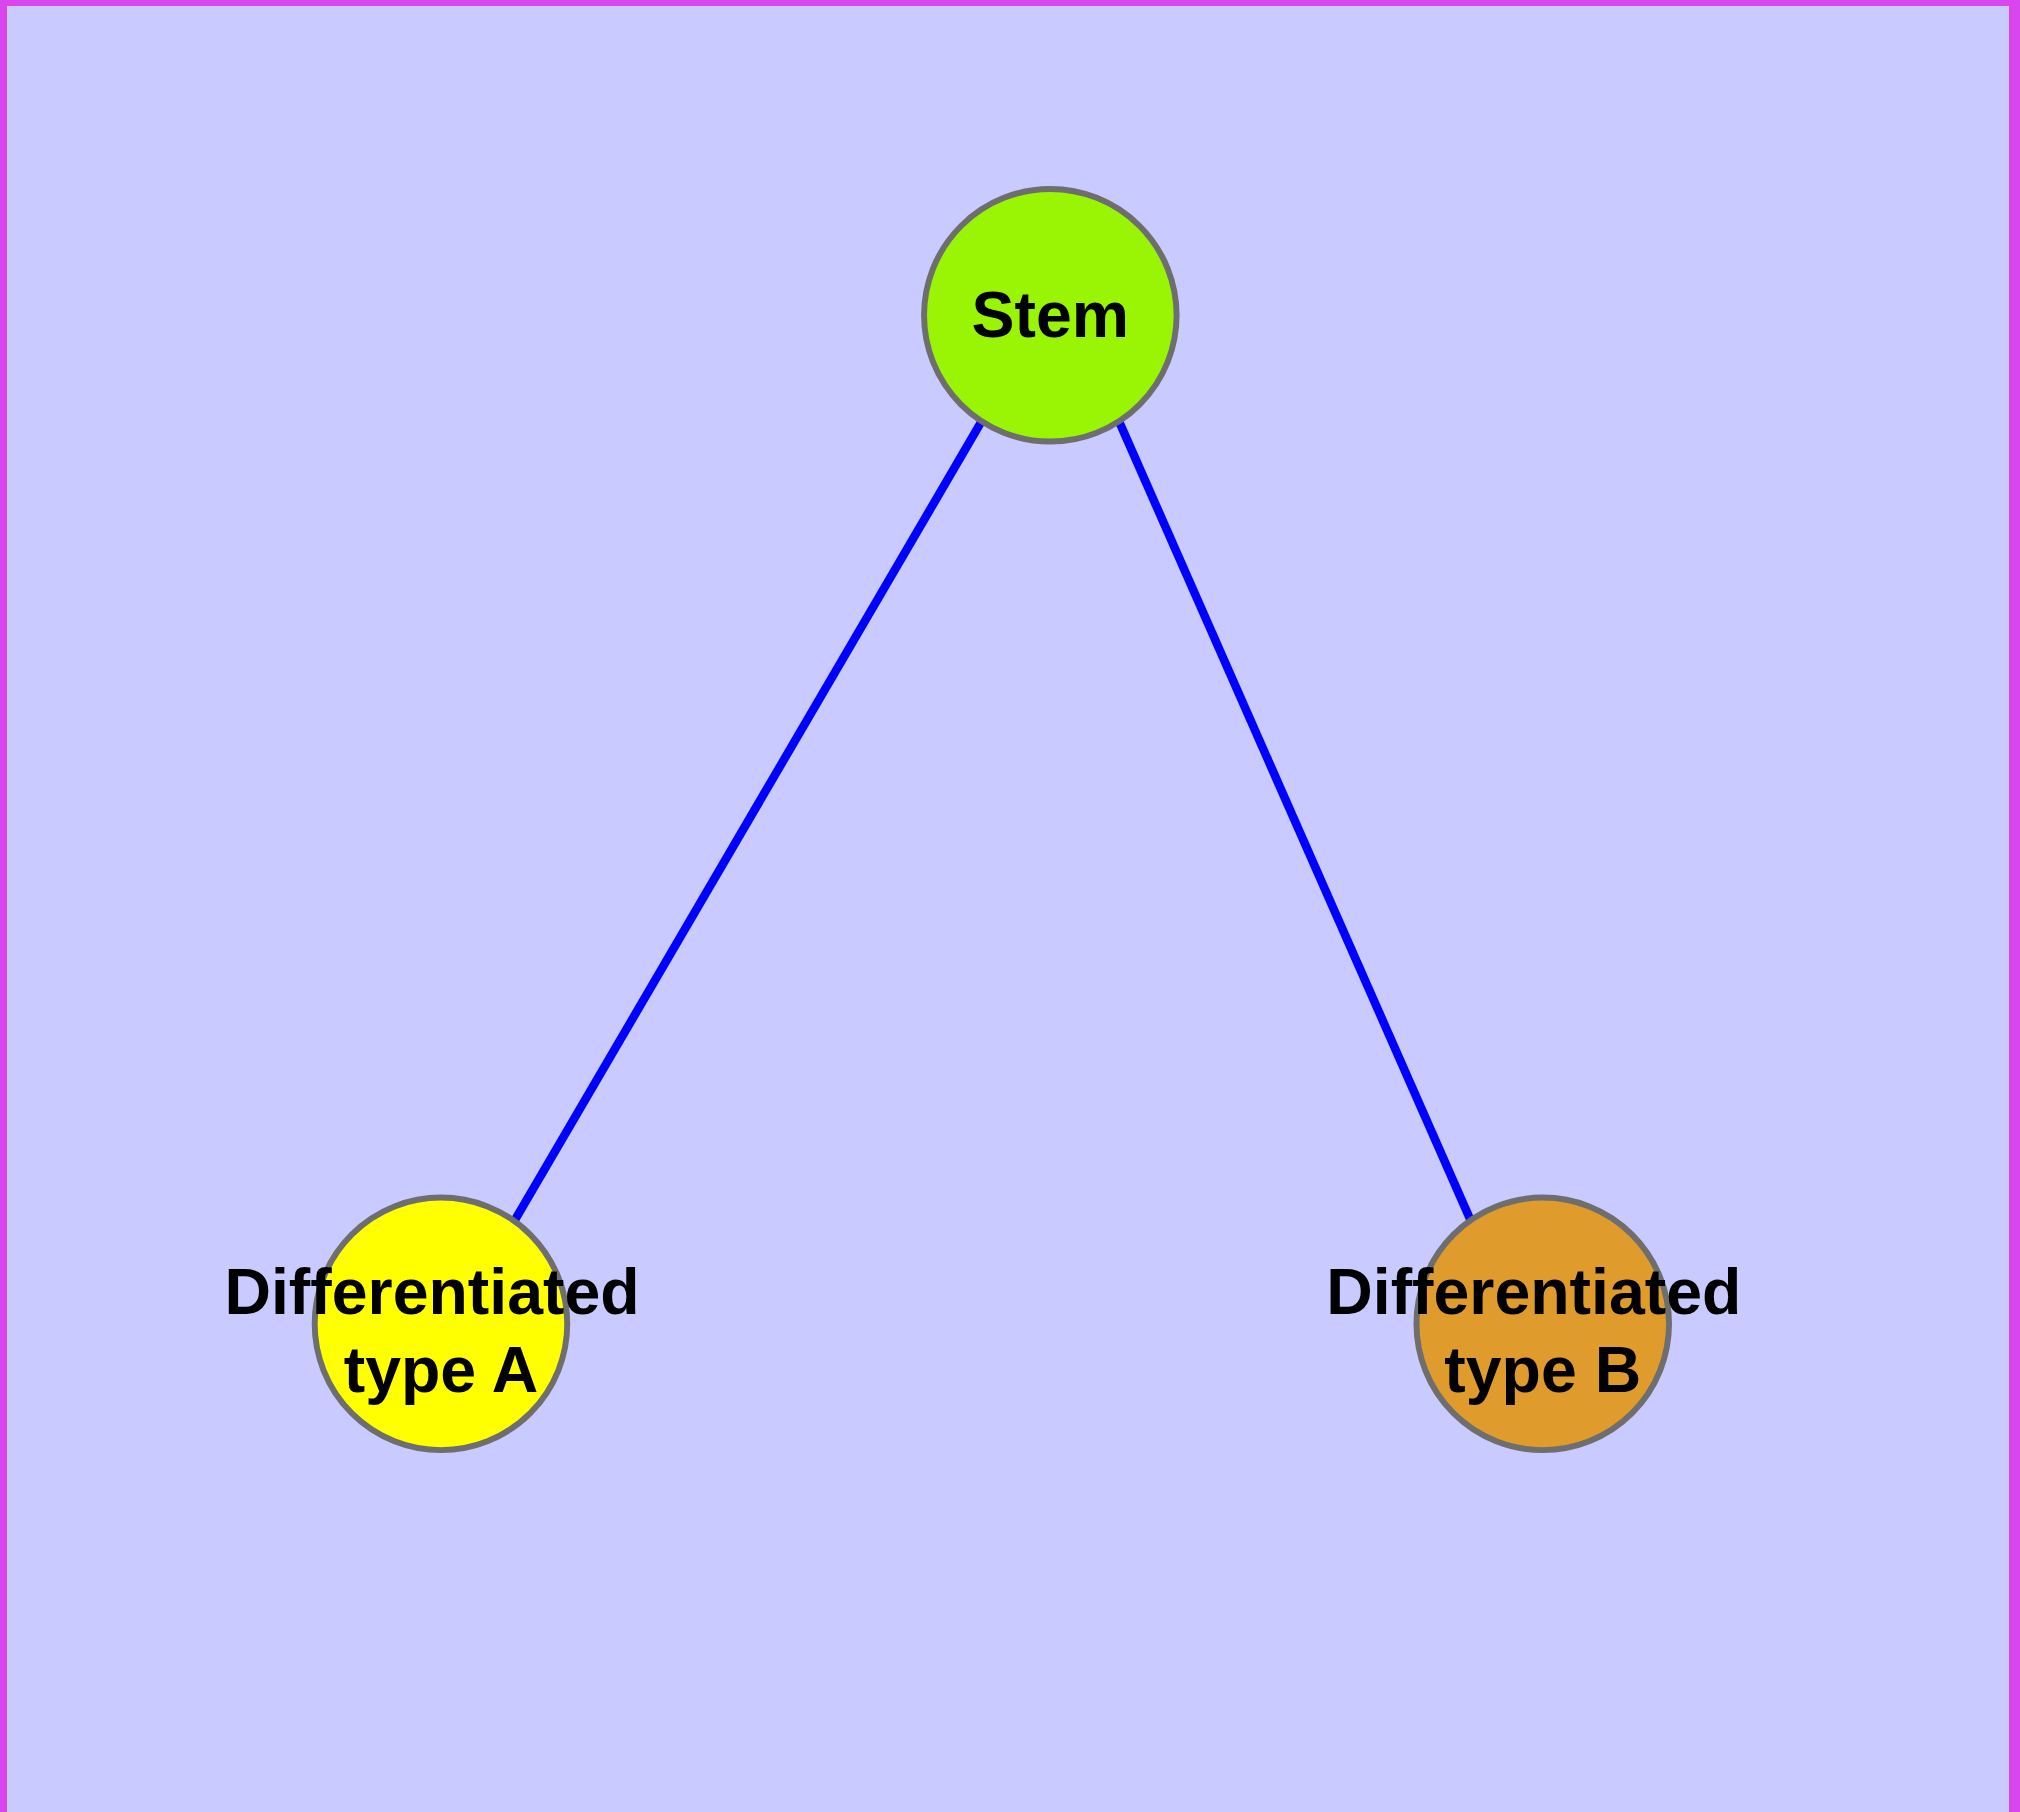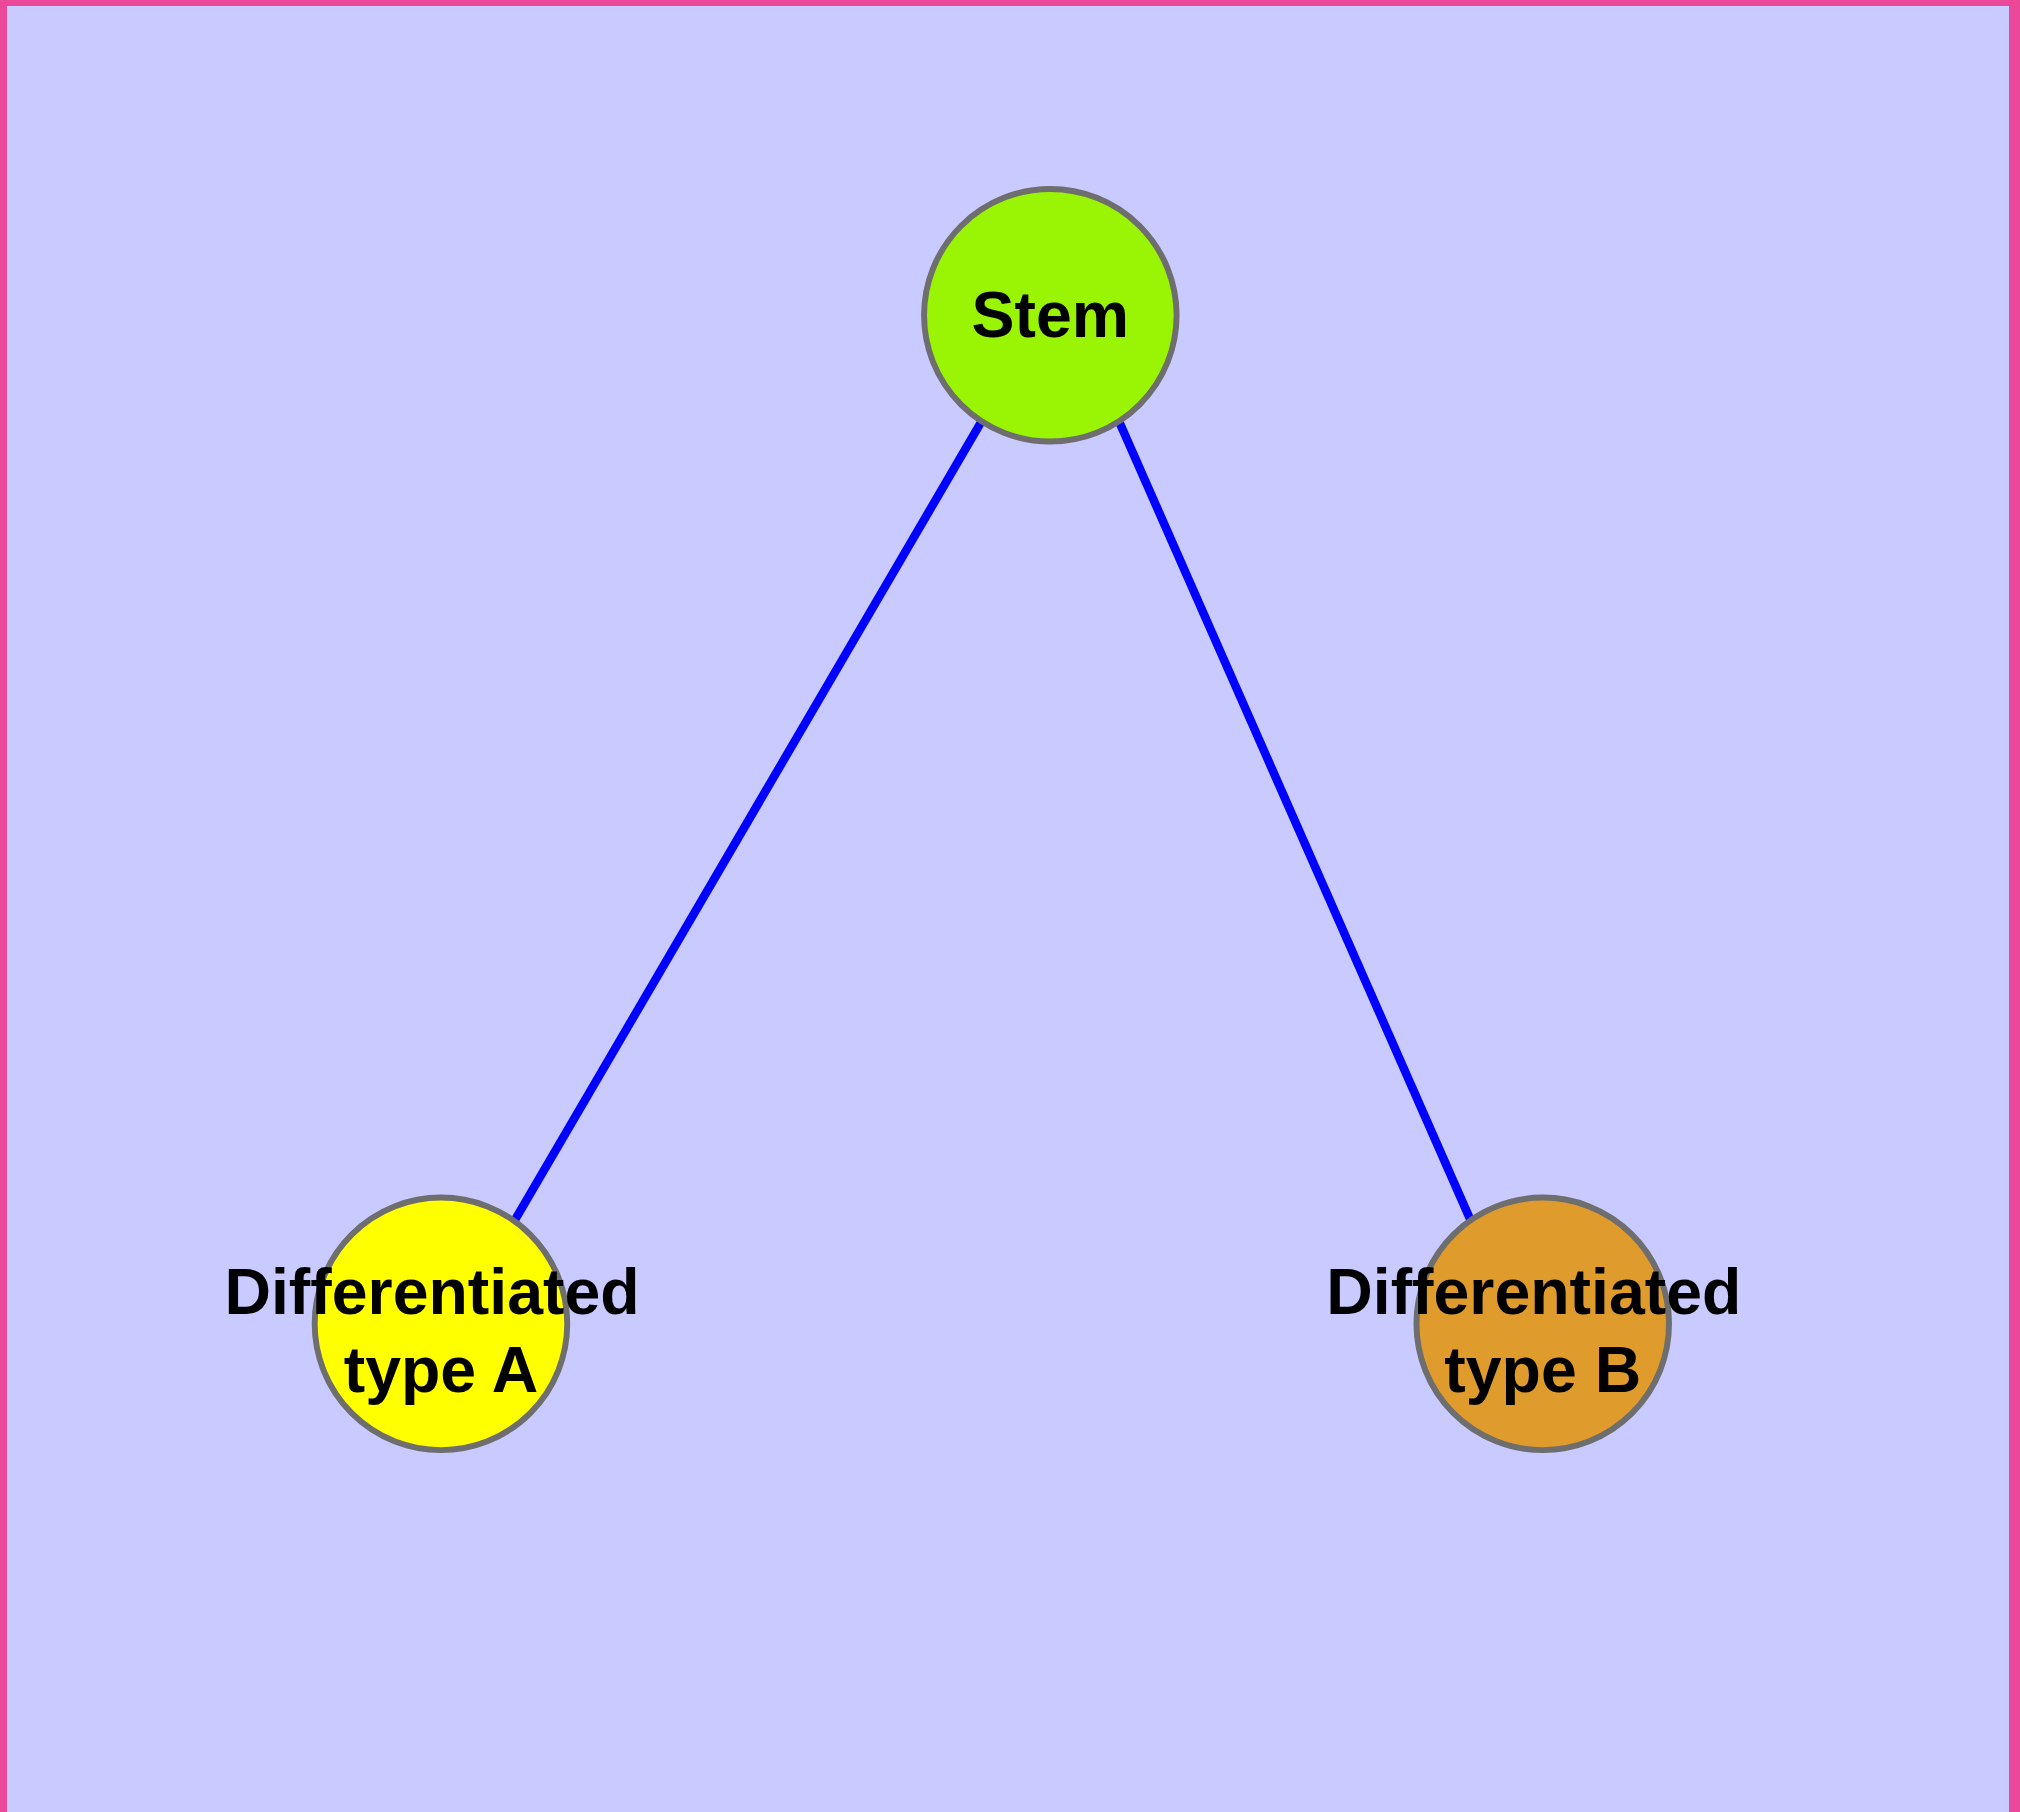--- a/index.html
+++ b/index.html
@@ -11,21 +11,21 @@
   body {
     width: 2021px;
     height: 1812px;
     overflow: hidden;
     font-family: "Liberation Sans", sans-serif;
   }
   #canvas {
     position: relative;
     width: 2021px;
     height: 1812px;
-    background: #ec4899;
+    background: #d946ef;
   }
   #plot-area {
     position: absolute;
     left: 6.8px;
     top: 6px;
     width: 2002px;
     height: 1806px;
     background: #c9caff;
   }
   #graph-svg {

